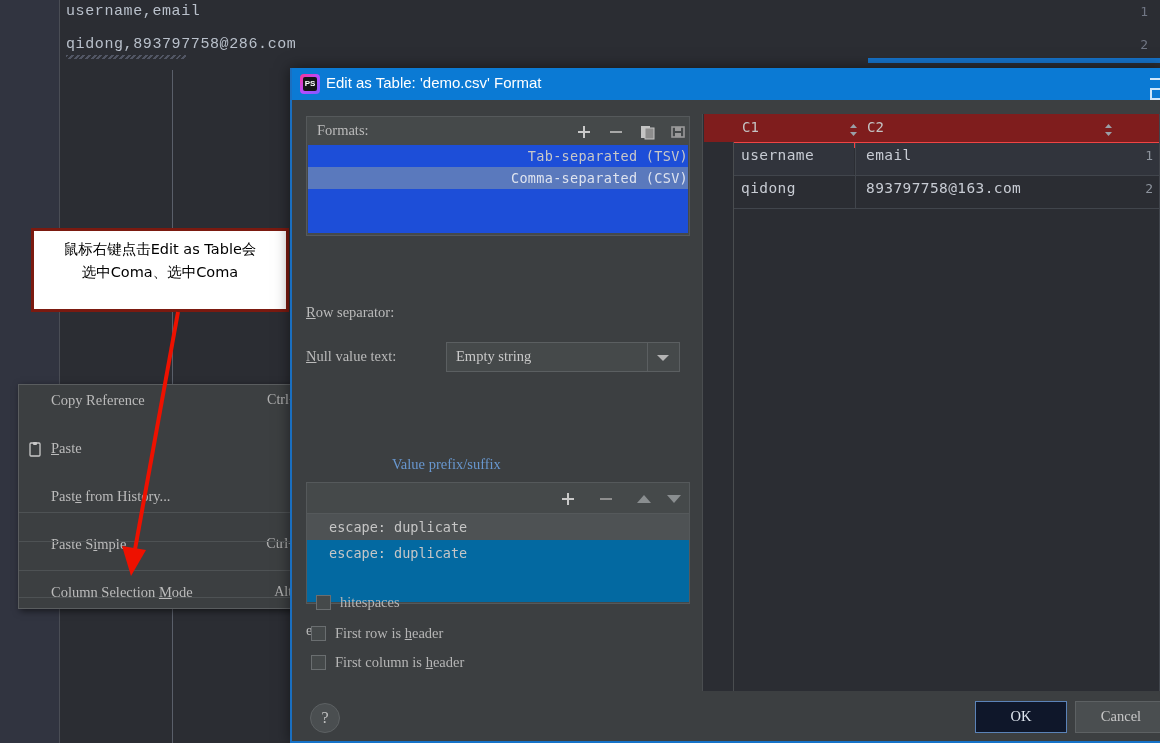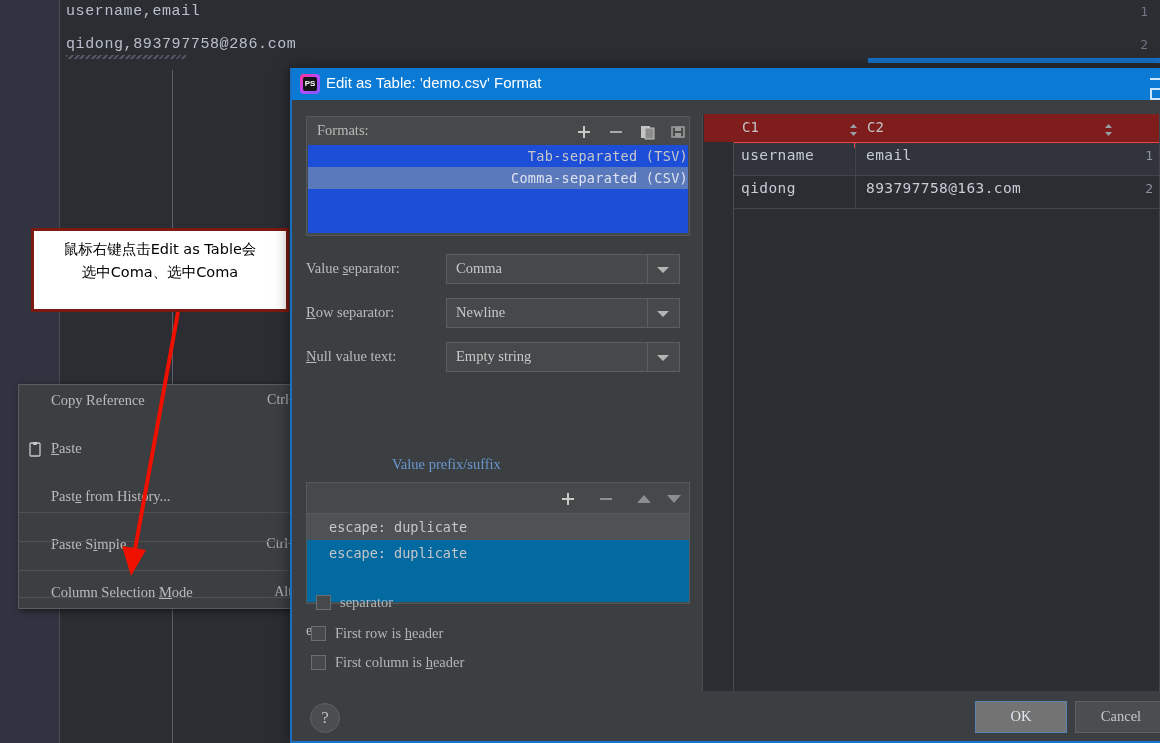--- a/index.html
+++ b/index.html
@@ -119,21 +119,21 @@
   .cell{position:absolute;color:#c8ccd4;font-family:"DejaVu Sans Mono",monospace;font-size:14.5px;letter-spacing:.4px;}
   .cellbg{position:absolute;background:#31343c;}
   .vline{position:absolute;width:1px;background:#41454c;}
   .hline{position:absolute;height:1px;background:#41454c;}
 
   
   #footer{position:absolute;left:0;top:623px;width:870px;height:52px;background:#3c3f41;}
   #helpbtn{position:absolute;left:18px;top:12px;width:28px;height:28px;border-radius:50%;
     background:#4a4e50;border:1px solid #5d6163;color:#c2c2c2;font-size:16px;text-align:center;
     line-height:27px;}
-  #okbtn{position:absolute;left:683px;top:10px;width:90px;height:30px;background:#737373;
+  #okbtn{position:absolute;left:683px;top:10px;width:90px;height:30px;background:#0f172a;
     border:1px solid #5b83b8;color:#dfe6ef;font-size:14.5px;text-align:center;line-height:29px;
     font-family:"Liberation Serif",serif;}
   #cancelbtn{position:absolute;left:783px;top:10px;width:90px;height:30px;background:#4a4e50;
     border:1px solid #5d6163;color:#c7c7c7;font-size:14.5px;text-align:center;line-height:29px;}
   #botline{position:absolute;left:0;top:673px;width:870px;height:3px;background:#1572c8;}
 </style>
 </head>
 <body>
 
 <div class="abs" id="editor">
@@ -231,36 +231,23 @@
             <rect x="6" y="10" width="6" height="4" fill="#9a9a9a"></rect>
           </svg>
       </span>
     </div>
     <div id="formatsList">
       <div class="fitem">Tab-separated (TSV)</div>
       <div class="fitem sel">Comma-separated (CSV)</div>
     </div>
   </div>
 
-  <div class="row" style="left:14px;top:186px;width:382px">
-    <span class="cap">Value <u>s</u>eparator:</span>
-    <div class="combo" style="left:140px;top:0;width:234px">
-      <span class="val">Comma</span>
-      <span class="arrowbox"></span>
-      <span class="caret"></span>
-    </div>
-  </div>
 
   <div class="row" style="left:14px;top:230px;width:382px">
     <span class="cap"><u>R</u>ow separator:</span>
-    <div class="combo" style="left:140px;top:0;width:234px">
-      <span class="val">Newline</span>
-      <span class="arrowbox"></span>
-      <span class="caret"></span>
-    </div>
   </div>
 
   <div class="row" style="left:14px;top:274px;width:382px">
     <span class="cap"><u>N</u>ull value text:</span>
     <div class="combo" style="left:140px;top:0;width:234px">
       <span class="val">Empty string</span>
       <span class="arrowbox"></span>
       <span class="caret"></span>
     </div>
   </div>
@@ -295,21 +282,21 @@
       <div class="qitem">escape: duplicate</div>
     </div>
   </div>
 
   <div class="row" style="left:14px;top:548px;width:382px">
     <span class="cap">es:</span>
   </div>
 
   <div class="cbrow" style="left:24px;top:525px;width:360px">
     <span class="cbx"></span>
-    <span class="cl">separator</span>
+    <span class="cl">hitespaces</span>
   </div>
   <div class="cbrow" style="left:19px;top:556px;width:360px">
     <span class="cbx"></span>
     <span class="cl">First row is <u>h</u>eader</span>
   </div>
   <div class="cbrow" style="left:19px;top:585px;width:360px">
     <span class="cbx"></span>
     <span class="cl">First column is <u>h</u>eader</span>
   </div>
 

